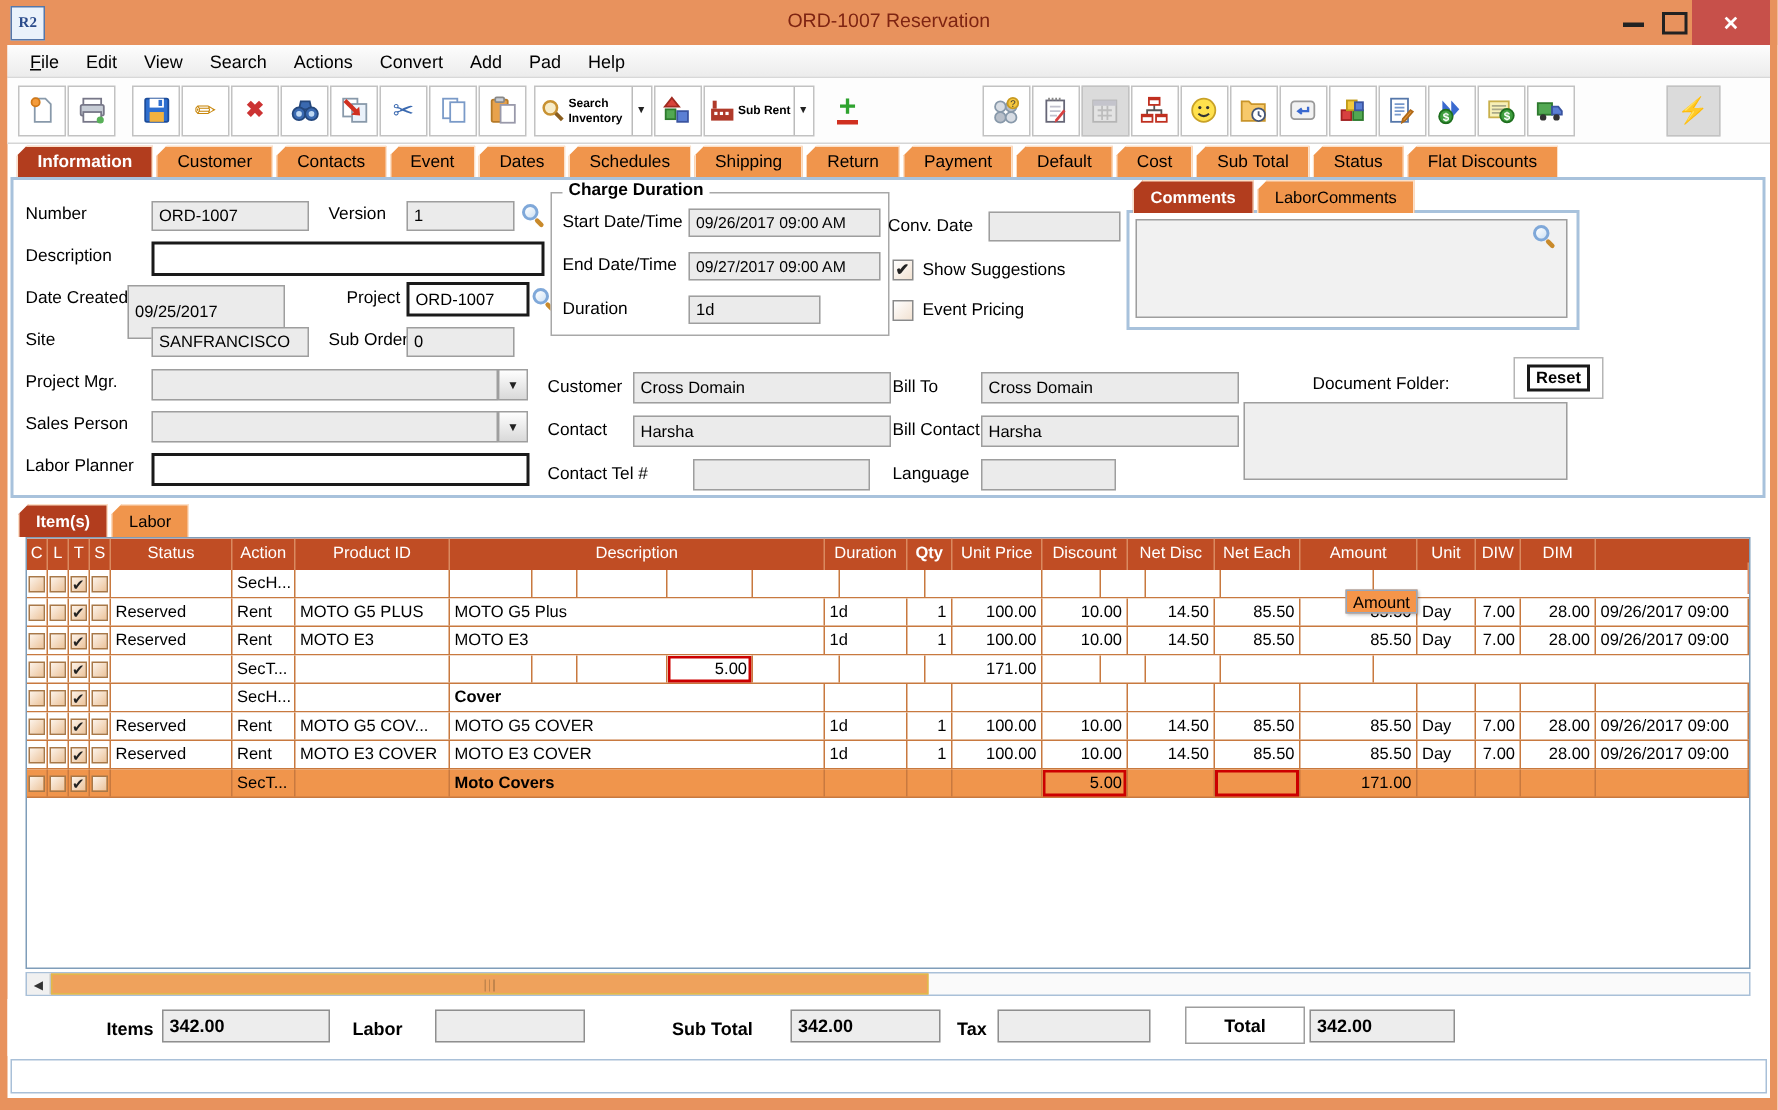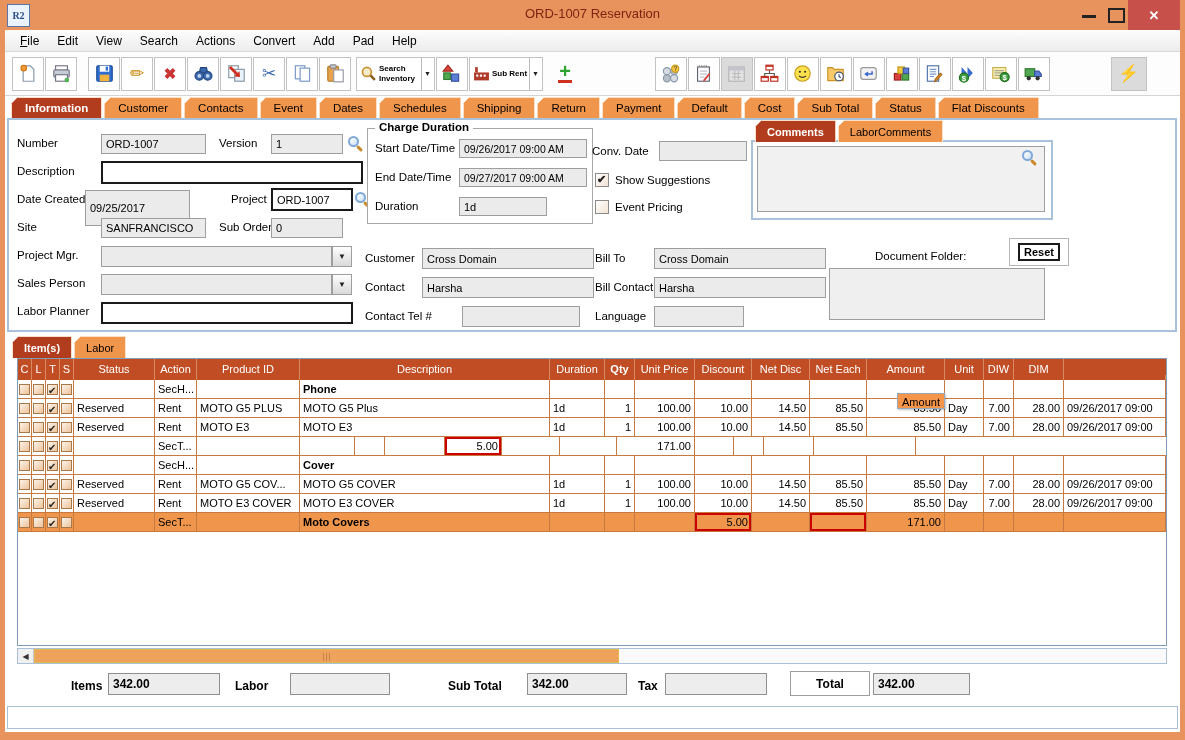--- a/index.html
+++ b/index.html
@@ -456,21 +456,20 @@
           </div>
           <div class="tcell ck" style="width: 14px;">
             <div class="cbx on"></div>
           </div>
           <div class="tcell ck" style="width: 14px;">
             <div class="cbx"></div>
           </div>
           <div class="tcell" style="width: 81px;"></div>
           <div class="tcell" style="width: 42px;">SecH...</div>
           <div class="tcell" style="width: 103px;"></div>
-          <div class="tcell b" style="width: 250px;">Phone</div>
           <div class="tcell" style="width: 55px;"></div>
           <div class="tcell" style="width: 30px; text-align: right;"></div>
           <div class="tcell" style="width: 60px; text-align: right;"></div>
           <div class="tcell" style="width: 57px; text-align: right;"></div>
           <div class="tcell" style="width: 58px; text-align: right;"></div>
           <div class="tcell" style="width: 57px; text-align: right;"></div>
           <div class="tcell" style="width: 78px; text-align: right;"></div>
           <div class="tcell" style="width: 39px;"></div>
           <div class="tcell" style="width: 30px; text-align: right;"></div>
           <div class="tcell" style="width: 50px; text-align: right;"></div>

